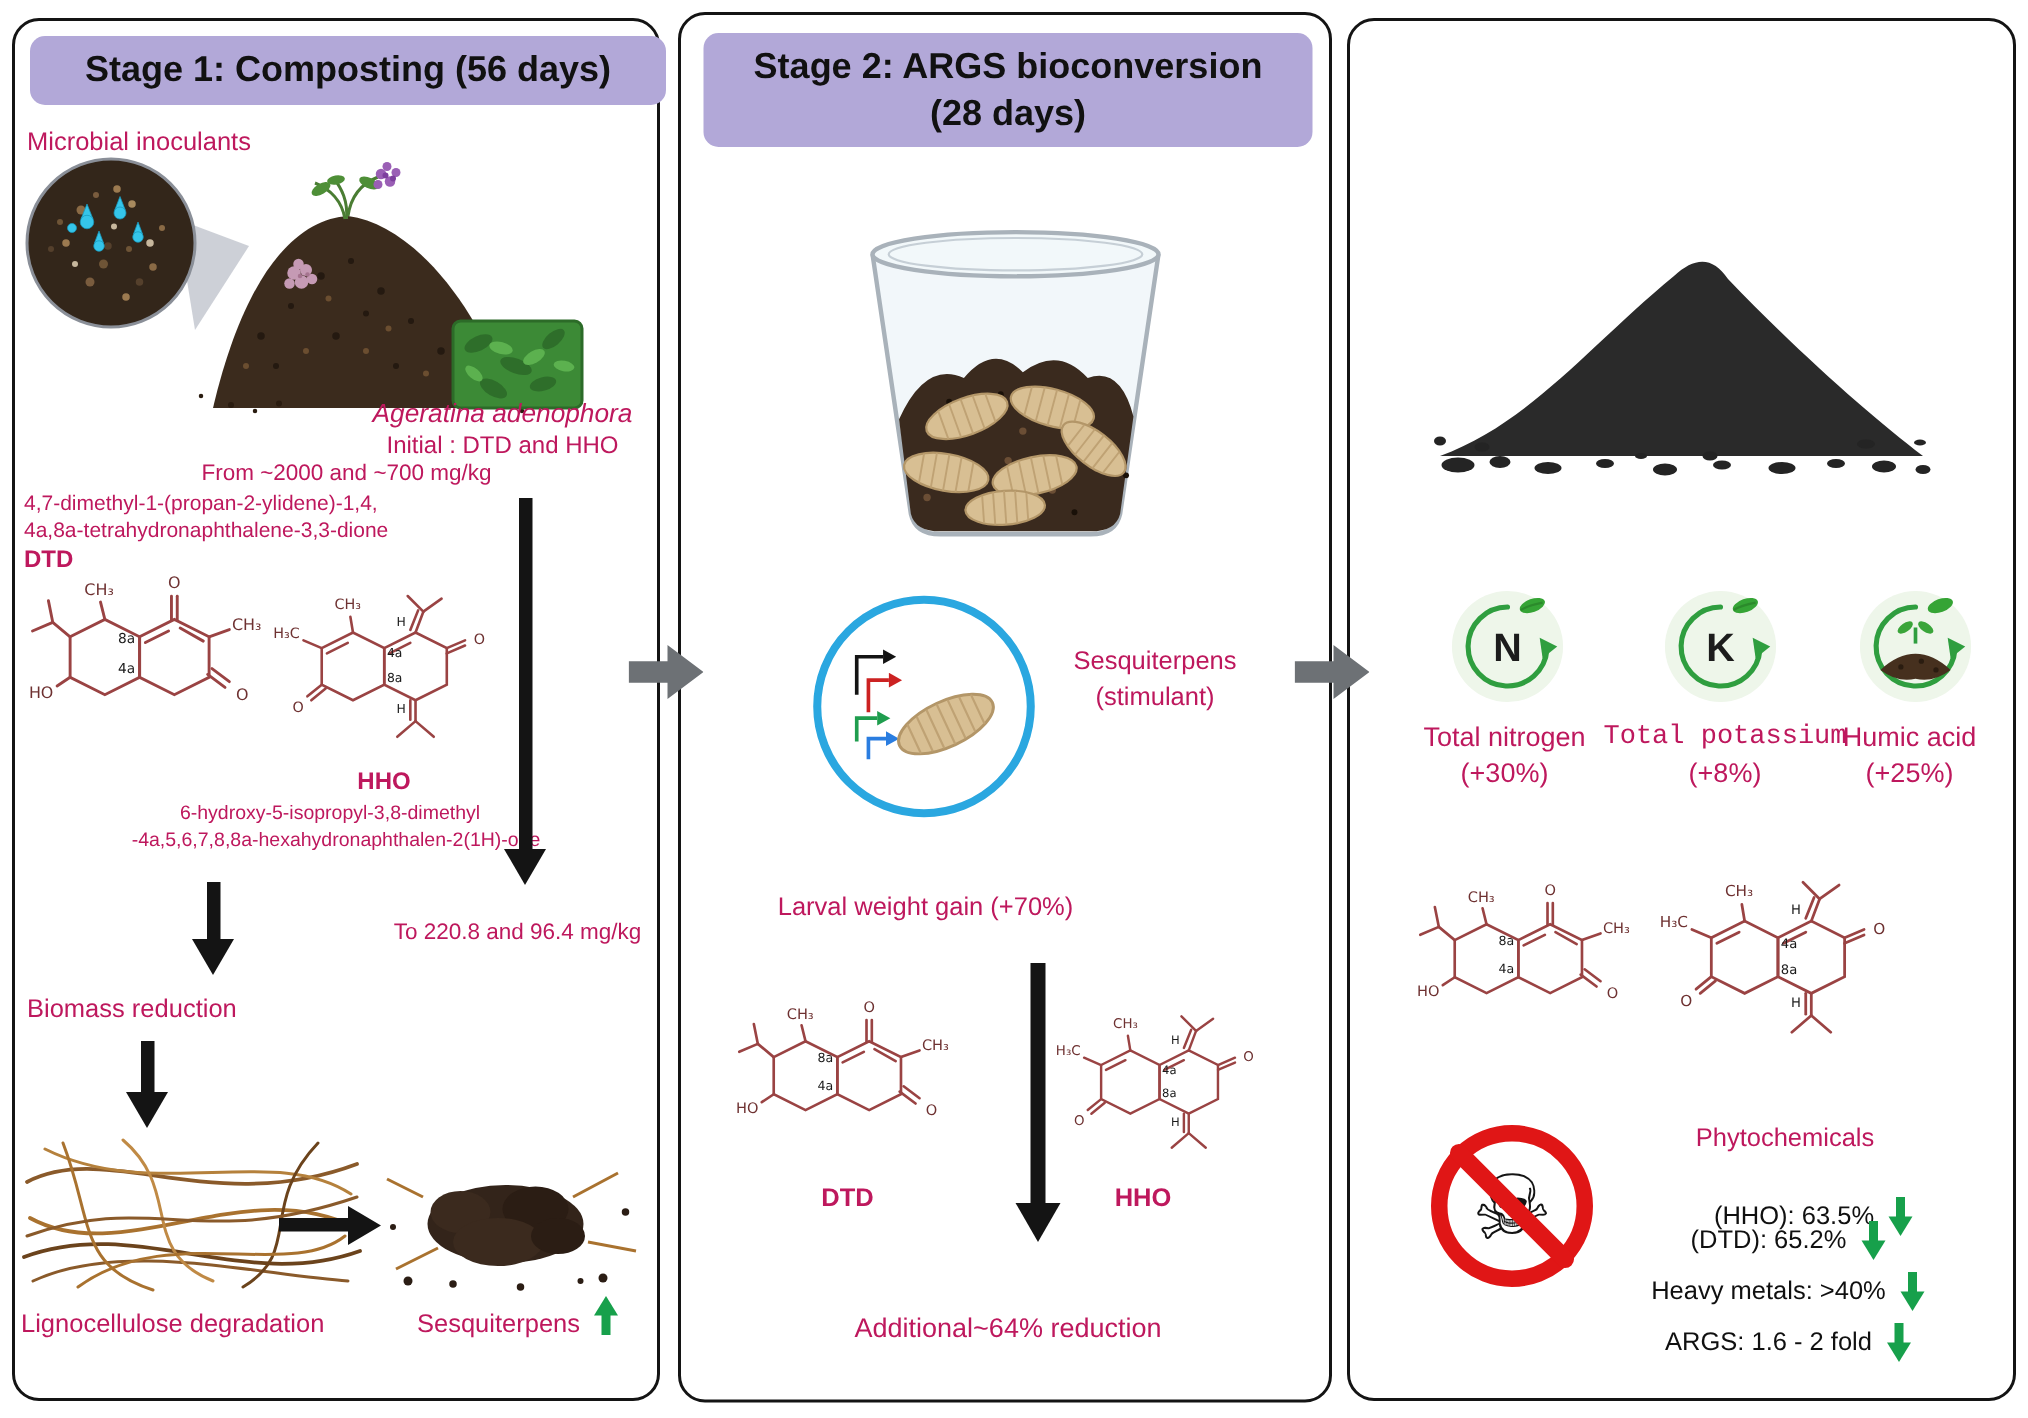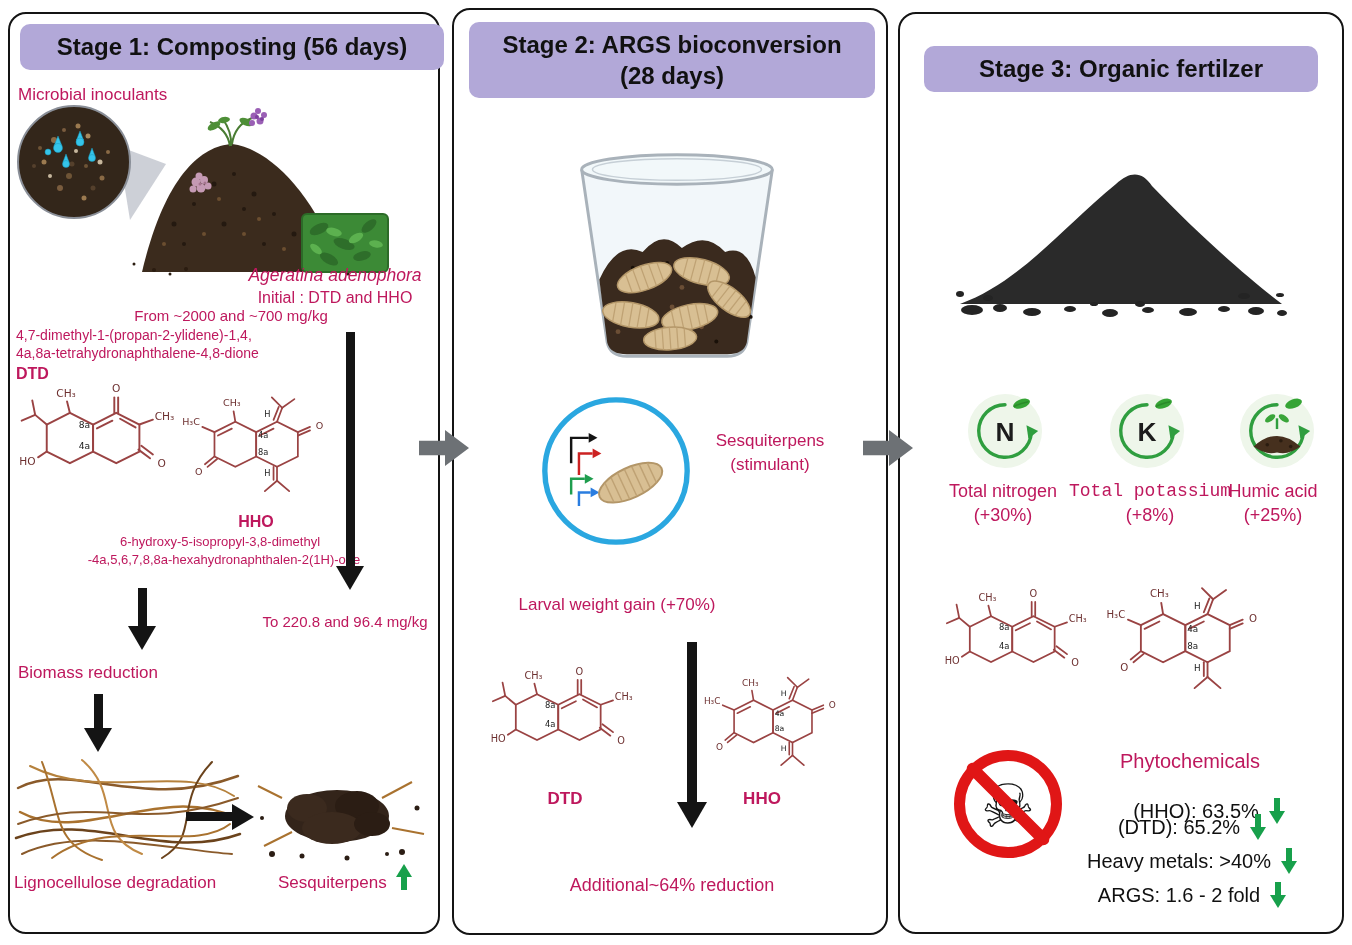--- a/index.html
+++ b/index.html
@@ -8,21 +8,21 @@
   #canvas{position:relative;width:1352px;height:945px;background:#fff;overflow:hidden;}
   .panel{position:absolute;background:#fff;border:2.5px solid #141414;border-radius:18px;}
   .hdr{position:absolute;background:#b2a8d8;border-radius:10px;display:flex;flex-direction:column;
        align-items:center;justify-content:center;font-weight:bold;font-size:24px;line-height:1.3;
        color:#111;text-align:center;}
   .txt{position:absolute;font-size:17px;line-height:1.3;color:#be185d;}
   .ctr{text-align:center;}
   .it{font-style:italic;}
   .b{font-weight:bold;}
   .s13{font-size:13px;} .s14{font-size:14px;} .s15{font-size:15px;} .s16{font-size:16px;}
-  .s18{font-size:18px;} .s19{font-size:20px;}
+  .s18{font-size:18px;} .s19{font-size:17px;}
   .chem-slot{position:absolute;}
   .chem-slot svg{width:100%;height:100%;display:block;}
   .abs{position:absolute;}
   
   .stemV{position:absolute;background:#141414;}
   .stemH{position:absolute;background:#141414;}
   .headDown{position:absolute;width:0;height:0;border-left:14px solid transparent;
             border-right:14px solid transparent;border-top:24px solid #141414;}
   .headDownBig{position:absolute;width:0;height:0;border-left:15px solid transparent;
             border-right:15px solid transparent;border-top:26px solid #141414;}
@@ -166,21 +166,21 @@
         <ellipse cx="342" cy="134" rx="8" ry="4" fill="#5cb14f" transform="rotate(-30 342 134)"></ellipse>
         <ellipse cx="302" cy="145" rx="7" ry="3.5" fill="#5cb14f" transform="rotate(40 302 145)"></ellipse>
         <ellipse cx="362" cy="140" rx="7" ry="3.5" fill="#5cb14f" transform="rotate(10 362 140)"></ellipse>
       </g>
     </svg>
 
     <div class="txt it ctr" style="left:222px;top:250px;width:206px;font-size:17.5px;">Ageratina adenophora</div>
     <div class="txt ctr s16" style="left:222px;top:274px;width:206px;">Initial : DTD and HHO</div>
     <div class="txt ctr s15" style="left:96px;top:292px;width:250px;">From ~2000 and ~700 mg/kg</div>
     <div class="txt s14" style="left:6px;top:312px;text-align:center;">4,7-dimethyl-1-(propan-2-ylidene)-1,4,</div>
-    <div class="txt s14" style="left:6px;top:330px;">4a,8a-tetrahydronaphthalene-4,8-dione</div>
+    <div class="txt s14" style="left:6px;top:330px;">4a,8a-tetrahydronaphthalene-3,3-dione</div>
     <div class="txt b s16" style="left:6px;top:350px;">DTD</div>
 
     <span class="chem-slot" style="left:2px;top:366px;width:166px;height:118px;">
 <svg viewBox="0 0 172 122" xmlns="http://www.w3.org/2000/svg">
   <g stroke="#9a4343" stroke-width="2" fill="none" stroke-linecap="round">
     <polygon points="36,46 60,34 84,46 84,74 60,86 36,74"></polygon>
     <polygon points="84,46 108,34 132,46 132,74 108,86 84,74"></polygon>
     <line x1="88" y1="50" x2="104" y2="42"></line>
     <line x1="112" y1="40" x2="128" y2="49"></line>
     <line x1="36" y1="46" x2="24" y2="36"></line>
@@ -457,23 +457,20 @@
   </g>
 </svg>
 </span>
     <div class="txt b ctr" style="left:76px;top:778px;width:70px;">DTD</div>
     <div class="txt b ctr" style="left:268px;top:778px;width:80px;">HHO</div>
 
     <div class="txt ctr s18" style="left:64px;top:864px;width:308px;">Additional~64% reduction</div>
   </section>
 
   <section class="panel" style="left:898px;top:12px;width:446px;height:922px;">
-    <div class="hdr" style="left:24px;top:32px;width:394px;height:46px;">
-      <span>Stage 3: Organic fertilzer</span>
-    </div>
 
     <svg class="abs" style="left:44px;top:132px;" width="356" height="176" viewBox="0 0 356 176">
       <path d="M16,158 C76,136 116,84 172,38 C186,25 198,25 208,40 C258,92 304,132 338,158 Z" fill="#2a2a2a"></path>
       <g fill="#242424">
         <ellipse cx="28" cy="164" rx="11" ry="5"></ellipse>
           <ellipse cx="56" cy="162" rx="7" ry="4"></ellipse>
         <ellipse cx="88" cy="166" rx="9" ry="4"></ellipse>
           <ellipse cx="126" cy="163" rx="6" ry="3"></ellipse>
         <ellipse cx="166" cy="167" rx="8" ry="4"></ellipse>
           <ellipse cx="204" cy="164" rx="6" ry="3"></ellipse>

